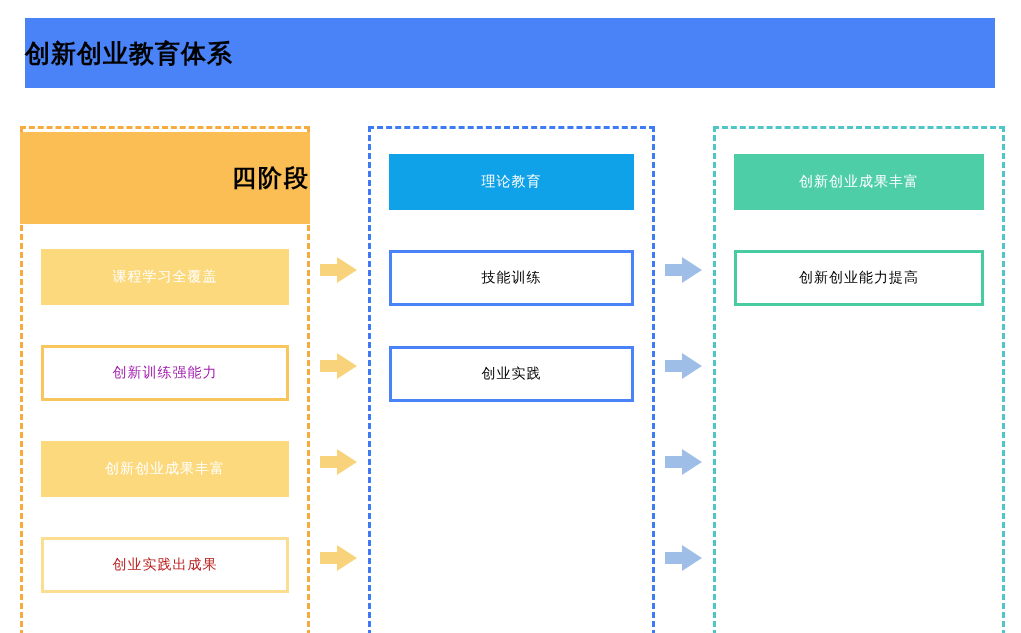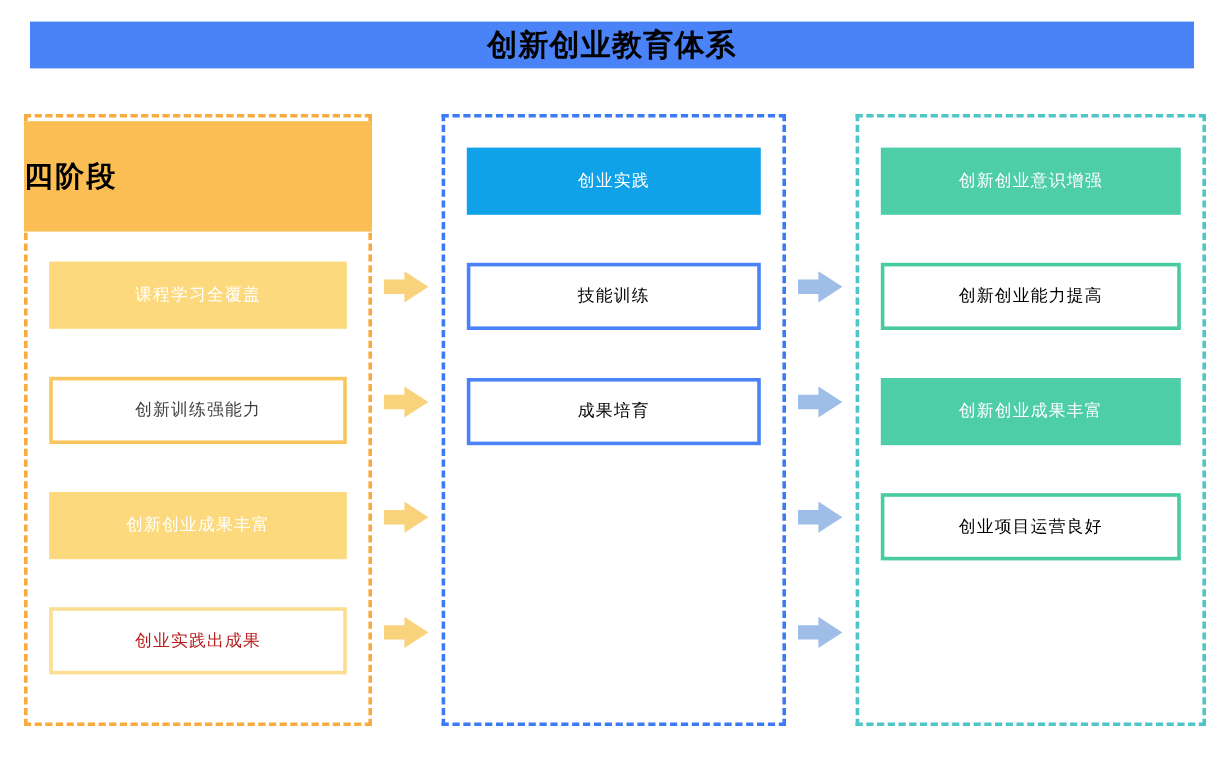--- a/index.html
+++ b/index.html
@@ -4,23 +4,23 @@
 <style>
   * { margin: 0; padding: 0; box-sizing: border-box; }
   html, body { background: #ffffff; }
   body {
     width: 1021px; height: 633px;
     font-family: "Liberation Sans", "DejaVu Sans", sans-serif;
     overflow: hidden;
   }
   .title-bar {
     margin: 18px 26px 0 25px;
-    height: 39px;
+    height: 70px;
     background: var(--title-bg);
-    display: flex; align-items: center; justify-content: center;
+    display: flex; align-items: center; justify-content: flex-start;
   }
   .title-bar span {
     font-size: 25px; font-weight: 700; color: #000;
     letter-spacing: 1px;
   }
   .body {
     margin: 38px 16px 0 20px;
     display: flex;
     align-items: flex-start;
   }
@@ -29,42 +29,42 @@
     border-width: 3px; border-style: dashed;
     background: #fff;
     display: flex; flex-direction: column;
   }
   .col-stages { width: 290px; border-color: var(--c1-dash); }
   .col-levels { width: 287px; border-color: var(--c2-dash); }
   .col-goals  { width: 292px; border-color: var(--c3-dash); }
   .col-header {
     margin: 3px -3px 0 -3px;
     height: 96px;
-    display: flex; align-items: center; justify-content: flex-start;
+    display: flex; align-items: center; justify-content: flex-end;
     position: relative; z-index: 1;
   }
   .col-stages .col-header { background: var(--c1-header); }
   .col-levels .col-header { background: var(--c2-header); }
   .col-goals  .col-header { background: var(--c3-header); }
   .col-header span { font-size: 24px; font-weight: 700; color: #000; letter-spacing: 2px; }
   .items {
     flex: 1;
     padding: 25px 18px 40px 18px;
     display: flex; flex-direction: column; gap: 40px;
   }
   .item {
     height: 56px;
     display: flex; align-items: center; justify-content: center;
     font-size: 14px; font-weight: 400;
     letter-spacing: 1px;
     text-align: center;
   }
   
   .col-stages .item.filled   { background: var(--c1-fill); color: #ffffff; }
-  .col-stages .item.outlined { background: #fff; color: #404040; border: 3px solid var(--c1-line); }
+  .col-stages .item.outlined { background: #fff; color: #a21caf; border: 3px solid var(--c1-line); }
   .col-stages .item.outlined-light { background: #fff; color: #b91c1c; border: 3px solid var(--c1-line-light); }
   
   .col-levels .item.filled   { background: var(--c2-fill); color: #ffffff; }
   .col-levels .item.outlined { background: #fff; color: #000; border: 3px solid var(--c2-line); }
   
   .col-goals .item.filled    { background: var(--c3-fill); color: #ffffff; }
   .col-goals .item.outlined  { background: #fff; color: #000; border: 3px solid var(--c3-line); }
 
   .arrow-col {
     width: 58px;
@@ -126,23 +126,23 @@
         <div class="arrow-slot">
           <svg width="38" height="30" viewBox="0 0 38 30">
               <path fill="currentColor" d="M0 9 H17 V2 L37 15 L17 28 V21 H0 Z"></path>
             </svg>
         </div>
       </div>
     </div>
 
     <div class="column col-levels">
       <div class="items">
-        <div class="item filled">创业实践</div>
+        <div class="item filled">理论教育</div>
         <div class="item outlined">技能训练</div>
-        <div class="item outlined">成果培育</div>
+        <div class="item outlined">创业实践</div>
       </div>
     </div>
 
     <div class="arrow-col gap2">
       <div class="slots">
         <div class="arrow-slot">
           <svg width="38" height="30" viewBox="0 0 38 30">
               <path fill="currentColor" d="M0 9 H17 V2 L37 15 L17 28 V21 H0 Z"></path>
             </svg>
         </div>
@@ -159,21 +159,19 @@
         <div class="arrow-slot">
           <svg width="38" height="30" viewBox="0 0 38 30">
               <path fill="currentColor" d="M0 9 H17 V2 L37 15 L17 28 V21 H0 Z"></path>
             </svg>
         </div>
       </div>
     </div>
 
     <div class="column col-goals">
       <div class="items">
-        <div class="item filled">创新创业意识增强</div>
+        <div class="item filled">创新创业成果丰富</div>
         <div class="item outlined">创新创业能力提高</div>
-        <div class="item filled">创新创业成果丰富</div>
-        <div class="item outlined">创业项目运营良好</div>
       </div>
     </div>
 
   </div>
 </div>
 
 </body></html>

